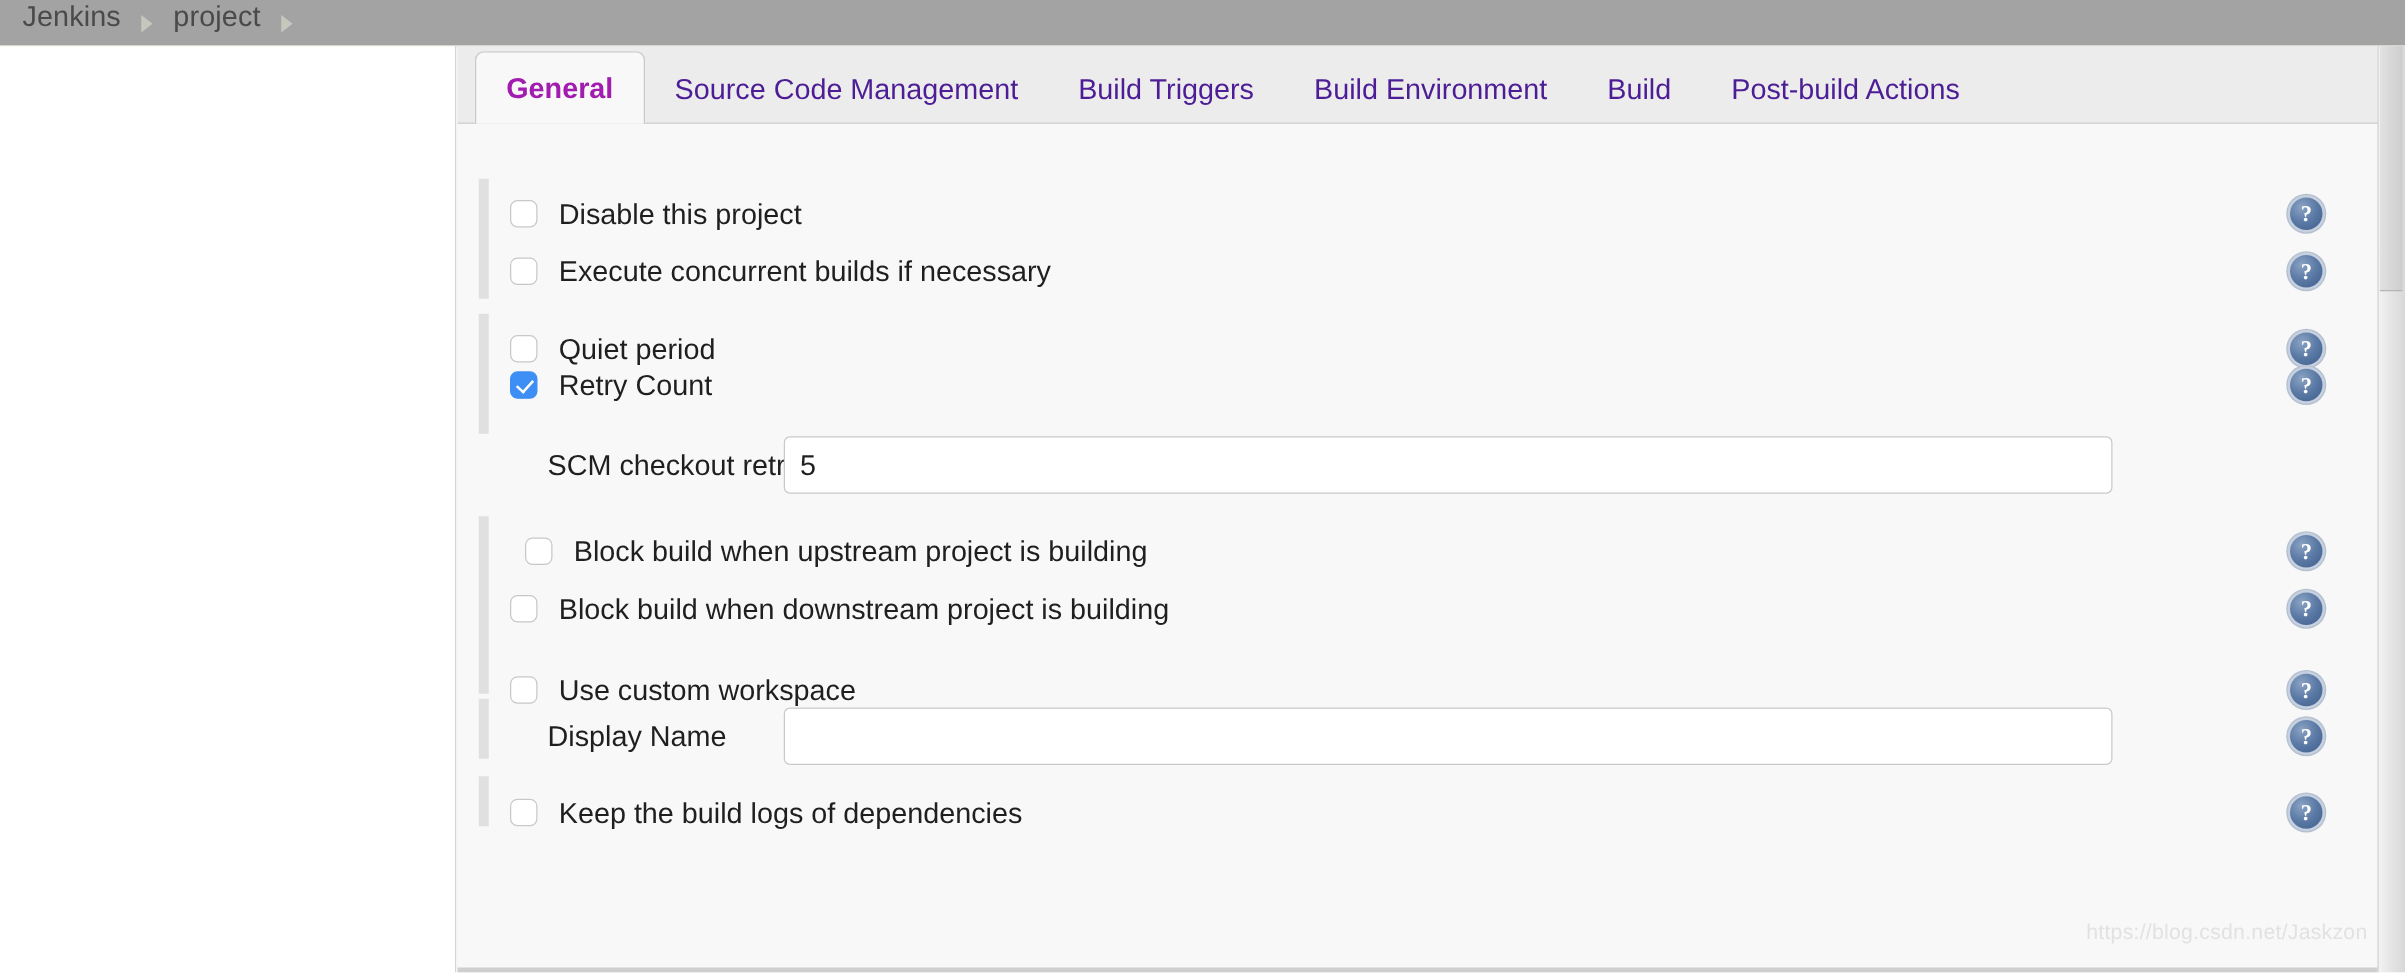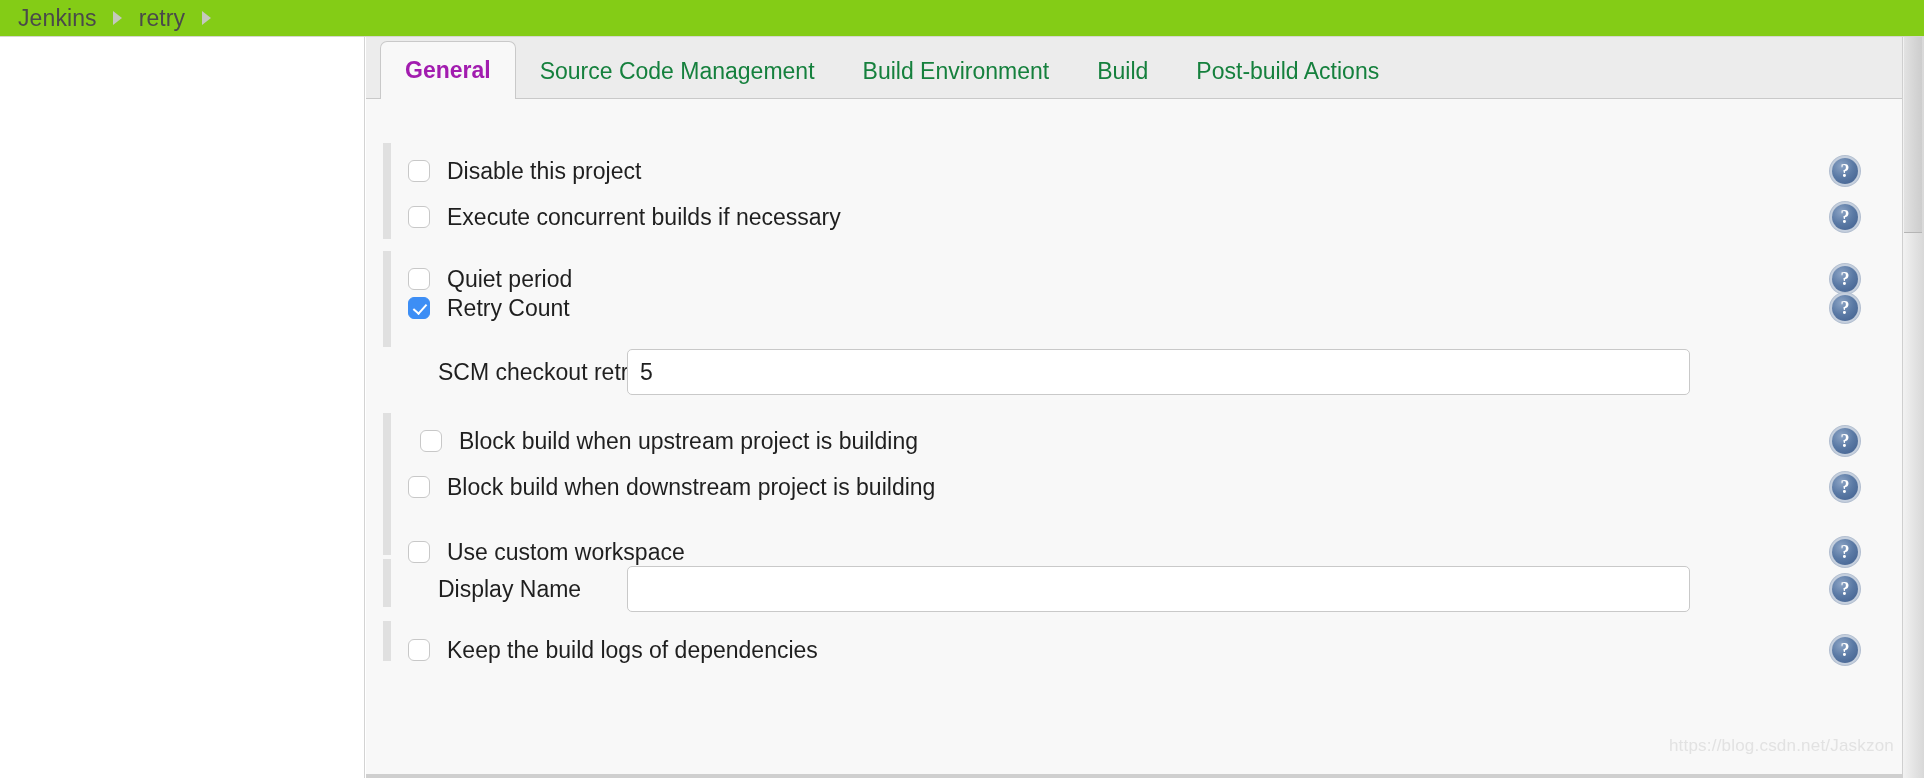--- a/index.html
+++ b/index.html
@@ -10,23 +10,23 @@
     font-family: "Liberation Sans", sans-serif;
     background: #ffffff;
   }
 
   #root { position: relative; width: 1924px; height: 778px; }
 
   
   .breadcrumb-bar {
     position: absolute; left: 0; top: 0;
     width: 1924px; height: 37px;
-    background: #84cc16;
+    background: #a3a3a3;
     border-bottom: 1px solid #d6d6ce;
-    display: flex; align-items: center;
+    display: flex; 
     padding-left: 10px;
   }
   .crumb {
     font-size: 23px;
     color: #4a4a4a;
     padding: 0 8px;
     letter-spacing: .1px;
     white-space: nowrap;
   }
   .crumb-sep {
@@ -60,21 +60,21 @@
   
   .tab-bar {
     position: absolute; left: 0; top: 0;
     width: 1536px; height: 62px;
     background: #ececec;
     display: flex; align-items: flex-end;
     padding-left: 14px;
   }
   .tab {
     font-size: 23px;
-    color: #15803d;
+    color: #4c1d95;
     padding: 0 24px;
     height: 56px;
     line-height: 56px;
     white-space: nowrap;
     cursor: pointer;
   }
   .tab.active {
     color: #a21caf;
     font-weight: bold;
     background: #f8f8f8;
@@ -222,31 +222,32 @@
   }
 </style>
 </head>
 <body>
 
 <div id="root">
 
   <div class="breadcrumb-bar" id="breadcrumb">
       <div class="crumb">Jenkins</div>
       <div class="crumb-sep"></div>
-      <div class="crumb">retry</div>
+      <div class="crumb">project</div>
       <div class="crumb-sep"></div>
     </div>
 
   <div class="left-gutter"></div>
 
   <div class="config-panel">
 
     <div class="tab-bar" id="tab-bar">
         <div class="tab active">General</div>
         <div class="tab">Source Code Management</div>
+        <div class="tab">Build Triggers</div>
         <div class="tab">Build Environment</div>
         <div class="tab">Build</div>
         <div class="tab">Post-build Actions</div>
       </div>
 
     <div class="content">
       <div class="rows" id="rows">
           <div class="group-bar" style="top: 44px; height: 96px;"></div>
           <div class="group-bar" style="top: 152px; height: 96px;"></div>
           <div class="group-bar" style="top: 314px; height: 142px;"></div>

